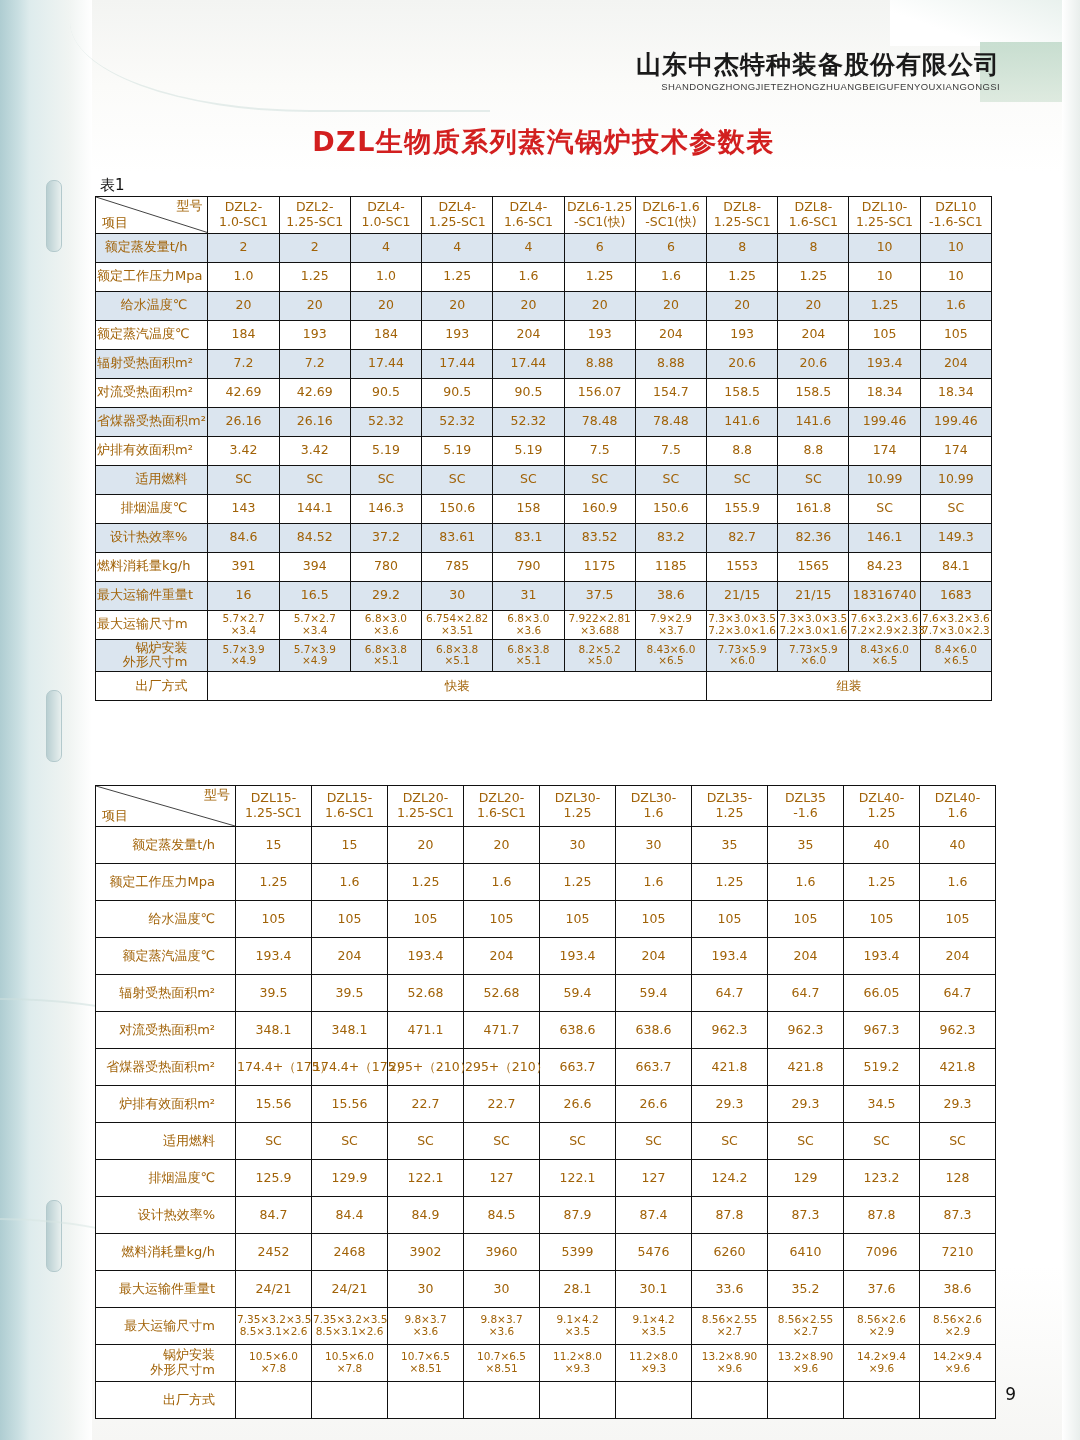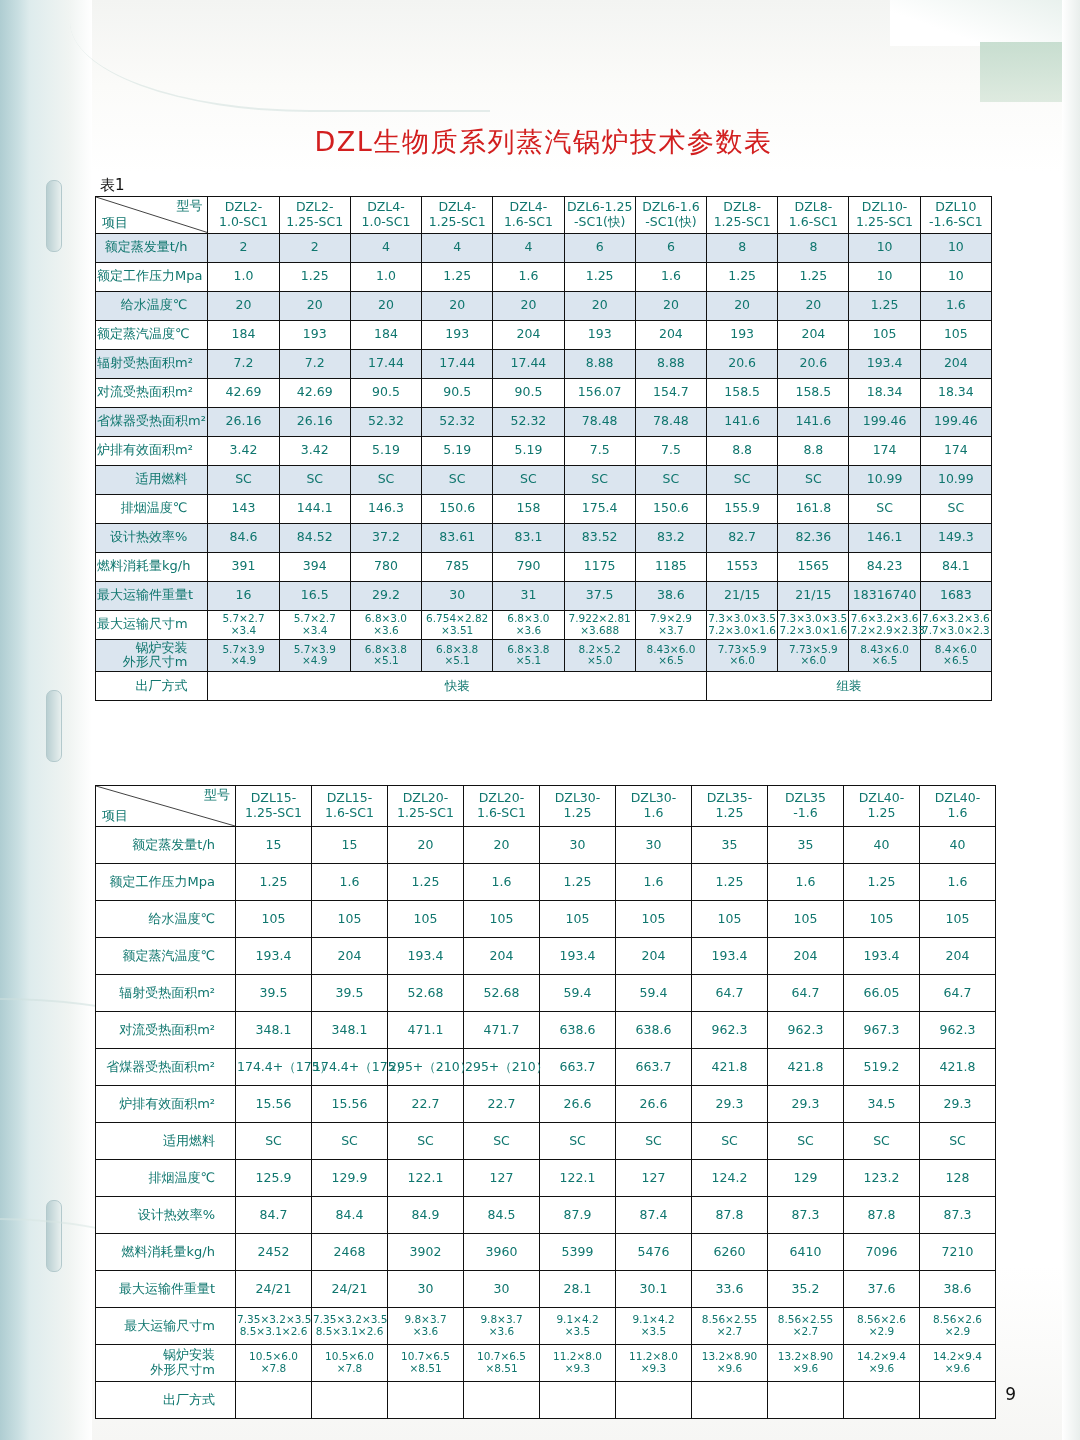--- a/index.html
+++ b/index.html
@@ -69,35 +69,35 @@
   .company .cn{
     font-family:"DejaVu Sans",sans-serif;
     font-size:25px;font-weight:bold;color:#1a1a1a;letter-spacing:1px;
   }
   .company .en{
     font-size:9.5px;color:#3b3b3b;letter-spacing:.4px;margin-top:4px;
   }
   .doc-title{
     position:absolute;left:0;right:0;top:124px;text-align:center;
     font-family:"DejaVu Sans",sans-serif;
-    font-size:27px;font-weight:normal;color:#d21f1f;letter-spacing:1.5px;padding-left:7px;
+    font-size:27px;font-weight:bold;color:#d21f1f;letter-spacing:1.5px;padding-left:7px;
   }
   .tbl-label{
     position:absolute;font-size:15px;color:#111;
     font-family:"DejaVu Sans",sans-serif;
   }
   #lbl1{left:100px;top:176px;}
   #lbl2{left:100px;top:810px;}
 
   
   table{border-collapse:collapse;table-layout:fixed;}
   .tbl{
     position:absolute;
     font-family:"DejaVu Sans",sans-serif;
-    color:#0f766e;
+    color:#a16207;
   }
   .tbl td{
     border:1px solid #111;
     text-align:center;
     vertical-align:middle;
     font-size:12.5px;
     line-height:1.15;
     padding:1px 1px;
     background:#fff;
   }
@@ -139,20 +139,24 @@
   <div class="binder-hole" style="top:180px"></div>
   <div class="binder-hole" style="top:690px"></div>
   <div class="binder-hole" style="top:1200px"></div>
   <div class="teal-corner"></div>
   <div class="teal-top"></div>
   <div class="edge-right"></div>
   <div class="curve1"></div>
   <div class="curve2"></div>
   <div class="curve3"></div>
 
+  <div class="company">
+    <div class="cn">山东中杰特种装备股份有限公司</div>
+    <div class="en">SHANDONGZHONGJIETEZHONGZHUANGBEIGUFENYOUXIANGONGSI</div>
+  </div>
 
   <div class="doc-title">DZL生物质系列蒸汽锅炉技术参数表</div>
 
   <div class="tbl-label" id="lbl1">表1</div>
   <table class="tbl" id="table1">
       <colgroup>
         <col style="width: 112px;">
         <col style="width: 71px;">
         <col style="width: 71px;">
         <col style="width: 71px;">
@@ -314,21 +318,21 @@
           <td class="shade ">10.99</td>
           <td class="shade ">10.99</td>
         </tr>
         <tr>
           <td class="rowhead">排烟温度℃</td>
           <td class="">143</td>
           <td class="">144.1</td>
           <td class="">146.3</td>
           <td class="">150.6</td>
           <td class="">158</td>
-          <td class="">175.4</td>
+          <td class="">160.9</td>
           <td class="">150.6</td>
           <td class="">155.9</td>
           <td class="">161.8</td>
           <td class="">SC</td>
           <td class="">SC</td>
         </tr>
         <tr>
           <td class="rowhead shade">设计热效率%</td>
           <td class="shade ">84.6</td>
           <td class="shade ">84.52</td>

